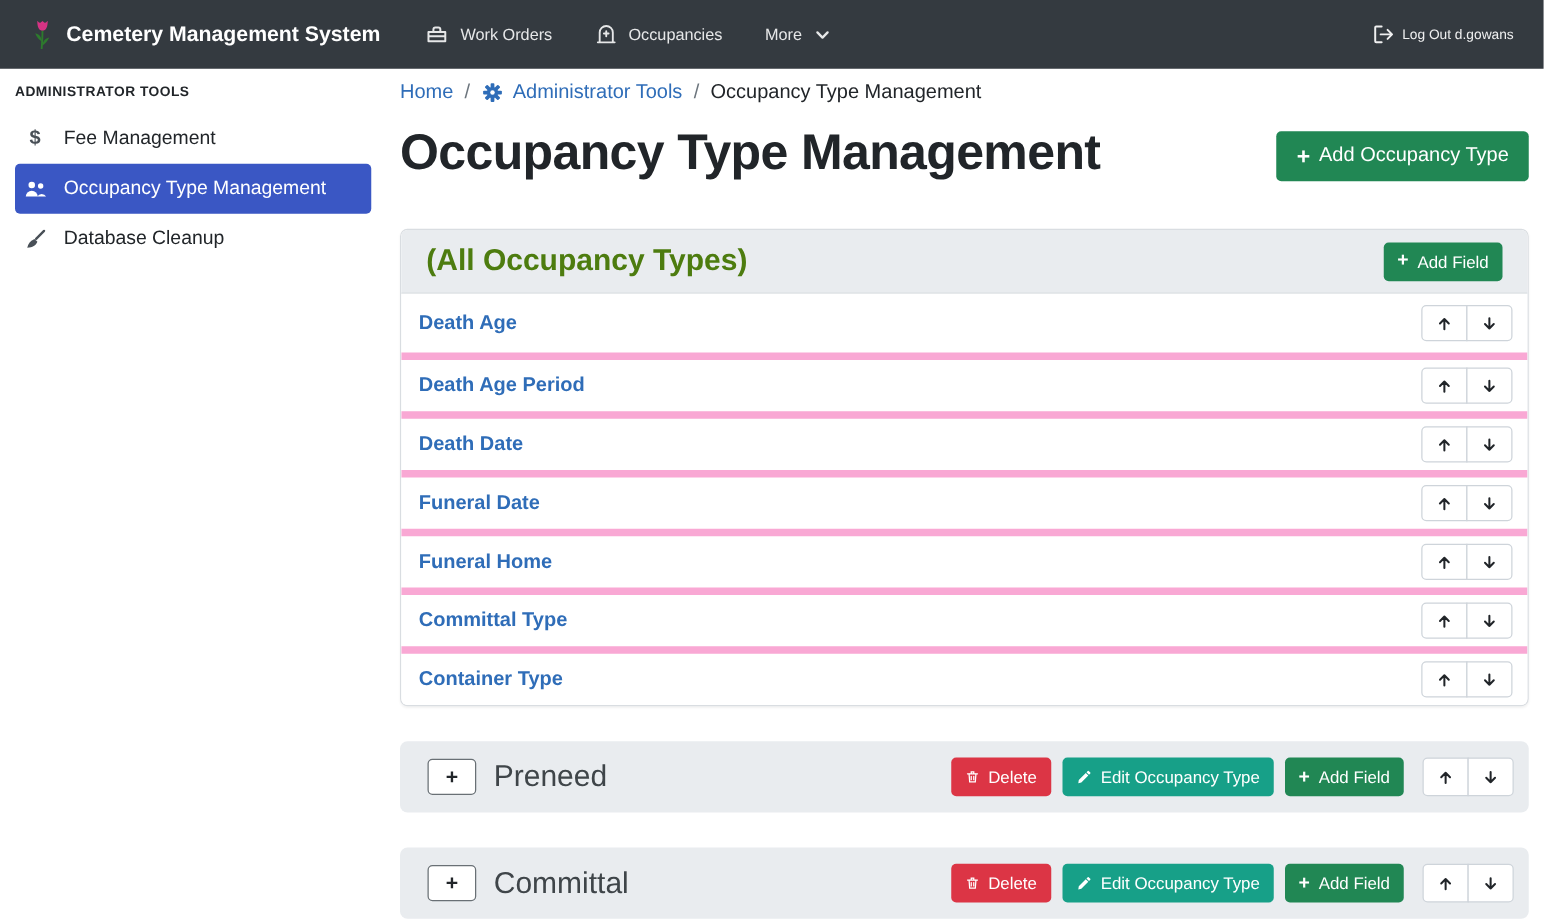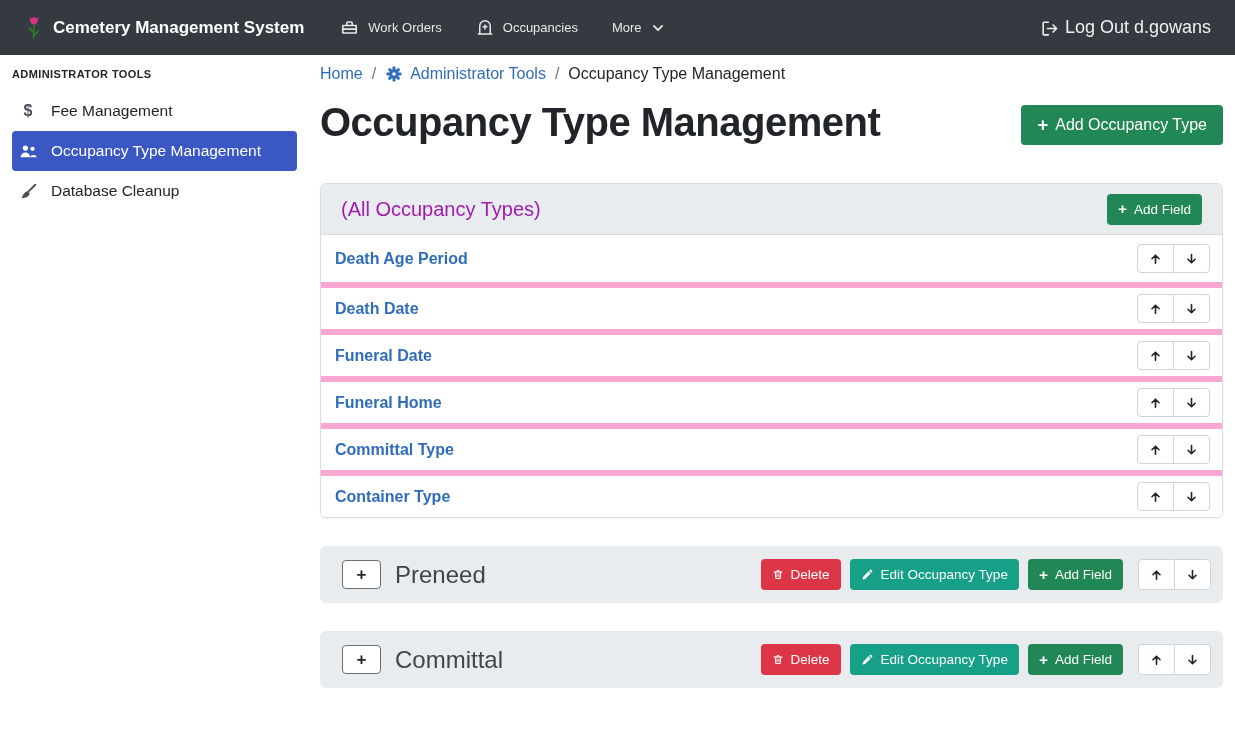--- a/index.html
+++ b/index.html
@@ -11,21 +11,21 @@
   svg { display:block; }
 
   
   .navbar {
     height:55px; background:var(--navbar-bg,#343a40);
     display:flex; align-items:center; padding:0 24px; color:#fff;
   }
   .brand { display:flex; align-items:center; gap:9px; font-weight:bold; font-size:17px; margin-right:36px; cursor:pointer; }
   .nav-links { display:flex; align-items:center; gap:34px; }
   .nav-link { display:flex; align-items:center; gap:9px; font-size:13px; color:rgba(255,255,255,.88); cursor:pointer; }
-  .logout { margin-left:auto; display:flex; align-items:flex-end; gap:6px; font-size:18px; color:rgba(255,255,255,.92); cursor:pointer; }
+  .logout { margin-left:auto; display:flex; align-items:center; gap:6px; font-size:11px; color:rgba(255,255,255,.92); cursor:pointer; }
 
   
   .layout { display:flex; height:554px; }
   .sidebar { width:308px; flex:none; padding-top:4px; }
   .sidebar-heading { font-size:11px; font-weight:600; letter-spacing:.4px; text-transform:uppercase; padding:9px 12px 11px; color:#212529; }
   .sidebar-item {
     display:flex; align-items:center; gap:13px; height:40px;
     margin:0 11px 0 12px; padding:0 6px; font-size:15.5px; color:#212529;
     border-radius:4px; cursor:pointer;
   }
@@ -64,21 +64,21 @@
   .btn-grp .arrow-btn:first-child { border-radius:4px 0 0 4px; }
   .arrow-btn + .arrow-btn { margin-left:-1px; border-radius:0 4px 4px 0; }
   .arrow-btn.tall { height:31px; }
 
   
   .card { border:1px solid #d9dde1; border-radius:6px; overflow:hidden; box-shadow:0 1px 2px rgba(0,0,0,.06); }
   .card-header {
     background:var(--section-bar-bg,#e9ecef); border-bottom:1px solid #d9dde1;
     display:flex; align-items:center; justify-content:space-between; padding:11px 20px; height:51px;
   }
-  .card-title { font-size:20px; font-weight:400; color:#a21caf; }
+  .card-title { font-size:24px; font-weight:700; color:#4d7c0f; }
   .field-row {
     height:47px; display:flex; align-items:center; justify-content:space-between;
     padding:0 12px 0 14px; background:#fff; border-top:6px solid #f9a8d4;
   }
   .field-row:first-child { border-top:none; }
   .field-link { color:var(--link-blue,#2f6db8); font-weight:bold; font-size:16px; cursor:pointer; text-decoration:none; }
 
   
   .section-bar {
     margin-top:28px; height:57px; background:var(--section-bar-bg,#e9ecef);
@@ -218,20 +218,39 @@
     <div class="card">
       <div class="card-header">
         <div class="card-title">(All Occupancy Types)</div>
         <button class="btn btn-sm btn-success">
           <span class="plus">+</span>
           <span>Add Field</span>
         </button>
       </div>
       <div class="rows">
 
+          <div class="field-row">
+            <a class="field-link">Death Age</a>
+            <div class="btn-grp">
+              <button class="arrow-btn">
+                <span>
+                  <svg width="13" height="14" viewBox="0 0 24 24" fill="none" stroke="currentColor" stroke-width="3" stroke-linecap="round" stroke-linejoin="round">
+                    <path d="M12 20 V5 M5.5 11.5 L12 5 l6.5 6.5"></path>
+                  </svg>
+                </span>
+              </button>
+              <button class="arrow-btn">
+                <span>
+                  <svg width="13" height="14" viewBox="0 0 24 24" fill="none" stroke="currentColor" stroke-width="3" stroke-linecap="round" stroke-linejoin="round">
+                    <path d="M12 4 V19 M5.5 12.5 L12 19 l6.5 -6.5"></path>
+                  </svg>
+                </span>
+              </button>
+            </div>
+          </div>
 
           <div class="field-row">
             <a class="field-link">Death Age Period</a>
             <div class="btn-grp">
               <button class="arrow-btn">
                 <span>
                   <svg width="13" height="14" viewBox="0 0 24 24" fill="none" stroke="currentColor" stroke-width="3" stroke-linecap="round" stroke-linejoin="round">
                     <path d="M12 20 V5 M5.5 11.5 L12 5 l6.5 6.5"></path>
                   </svg>
                 </span>

